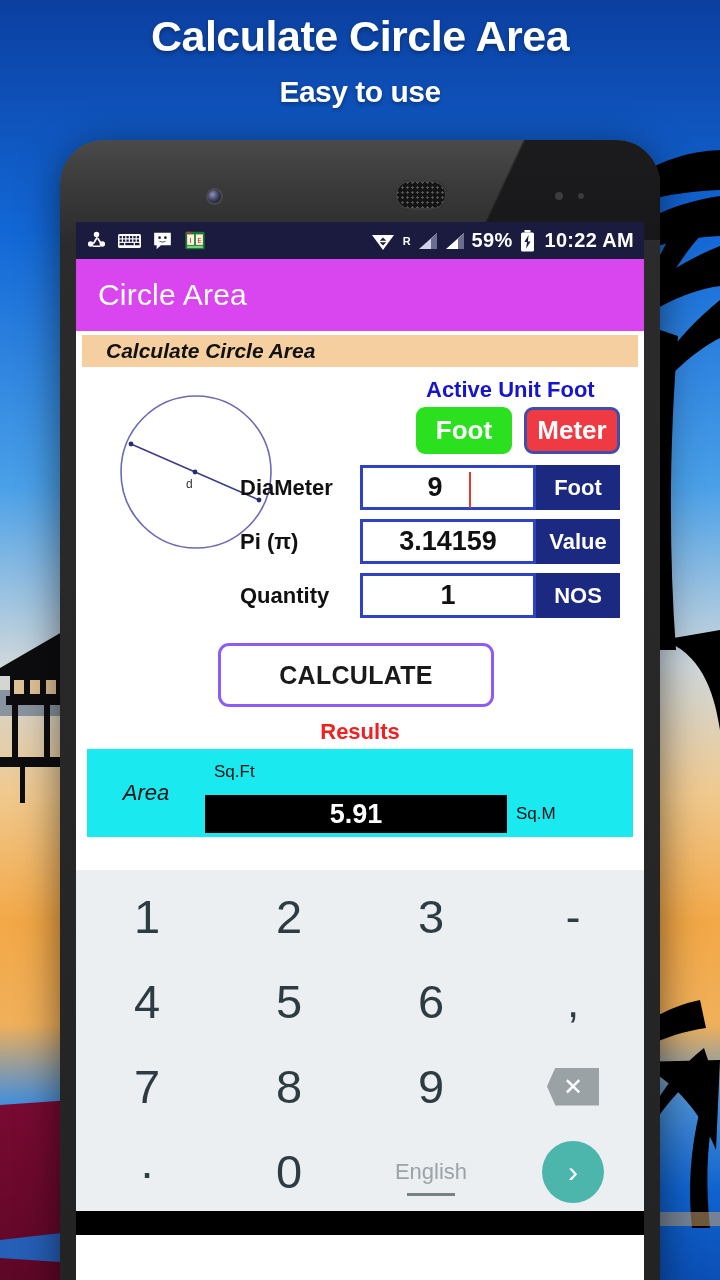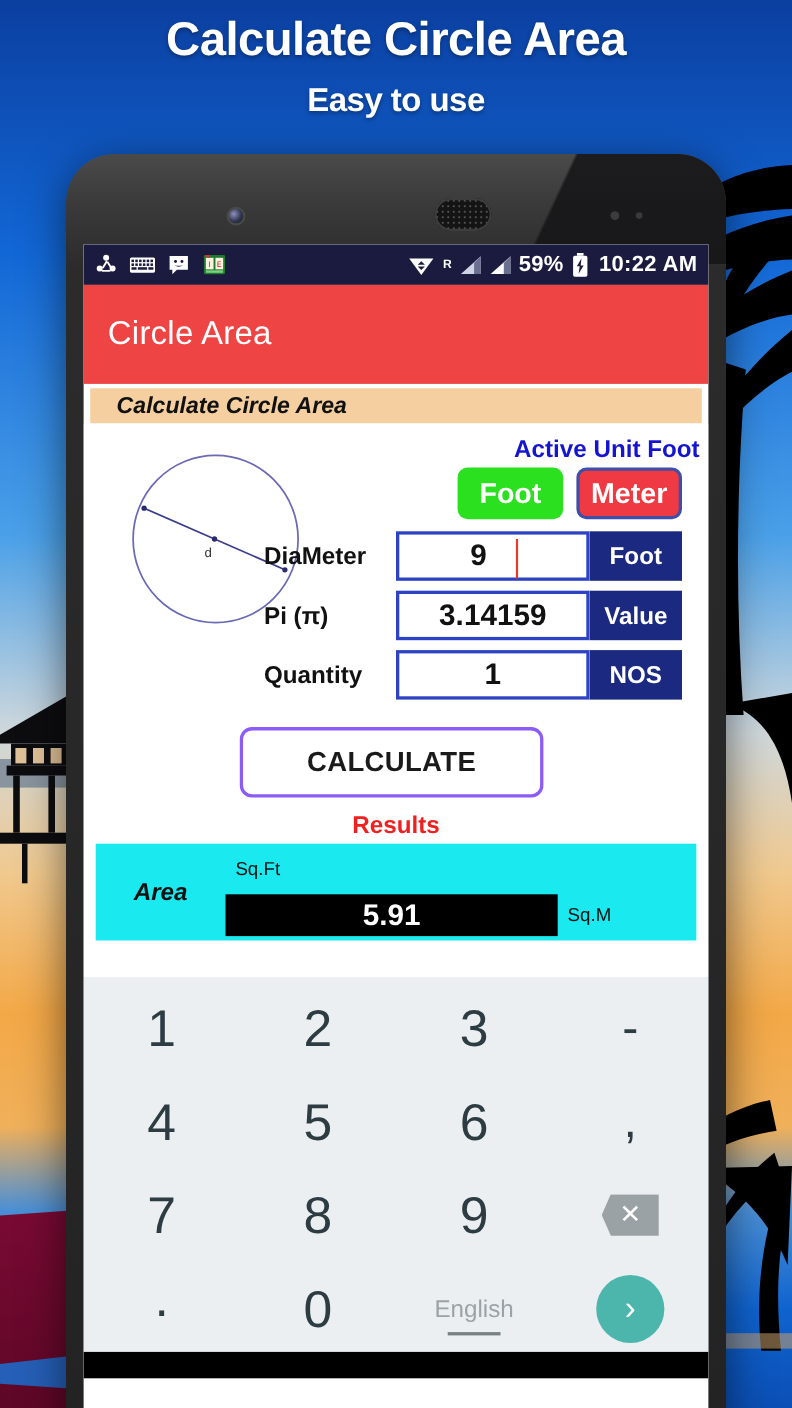--- a/index.html
+++ b/index.html
@@ -70,38 +70,38 @@
     font-size:20px;
   }
   .sb-left { display:flex; align-items:center; gap:11px; }
   .sb-right { margin-left:auto; display:flex; align-items:center; gap:7px; }
   .sb-pct { font-size:20px; font-weight:bold; letter-spacing:.3px; }
   .sb-time { font-size:20px; font-weight:bold; letter-spacing:.3px; margin-left:3px;}
   .roam { font-size:11px; font-weight:bold; vertical-align:super; margin-left:1px;}
 
   
   .appbar {
-    height:90px; background:#ef4444; color:#fff;
+    height:72px; background:#d946ef; color:#fff;
     display:flex; align-items:center; padding-left:22px;
   }
   .appbar .title { font-size:30px; letter-spacing:.2px; }
 
   
   .banner {
     margin:4px 0 0 6px; width:556px; height:32px;
     background:#f5cfa0;
     display:flex; align-items:center; padding-left:24px;
   }
   .banner span { font-size:21px; font-weight:bold; font-style:italic; color:#111; }
 
   
   .appbody { position:relative; height:503px; background:#fff; }
 
   .activeunit {
-    position:absolute; left:350px; top:10px; width:210px; text-align:right;
+    position:absolute; left:350px; top:10px; width:210px; text-align:left;
     font-size:22px; font-weight:bold; color:#1515cf;
   }
   .unitbtns { position:absolute; left:340px; top:40px; display:flex; gap:12px; }
   .ubtn {
     width:96px; height:47px; border-radius:9px;
     display:flex; align-items:center; justify-content:center;
     font-size:26px; font-weight:bold; color:#fff;
   }
   .ubtn.foot  { background:#2ae01f; }
   .ubtn.meter { background:#f03a43; border:3px solid #3f4fa8; }
@@ -140,21 +140,21 @@
     font-size:22px; font-weight:bold; color:#ef2020;
   }
 
   .resultbox {
     position:absolute; left:11px; top:382px;
     width:546px; height:88px; background:#1ae9f0;
     display:flex; align-items:stretch;
   }
   .rb-label {
     width:118px; display:flex; align-items:center; justify-content:center;
-    font-size:22px; font-weight:bold; font-style:italic; color:#111;
+    font-size:22px; font-weight:normal; font-style:italic; color:#111;
   }
   .rb-values { flex:1; display:flex; flex-direction:column; justify-content:center; gap:4px; padding:4px 0;}
   .rb-line { display:flex; align-items:stretch; height:38px; }
   .rb-num {
     width:302px; background:#000; color:#fff;
     display:flex; align-items:center; justify-content:center;
     font-size:27px; font-weight:bold;
   }
   .rb-unit {
     width:auto; padding-left:9px; display:flex; align-items:center;

